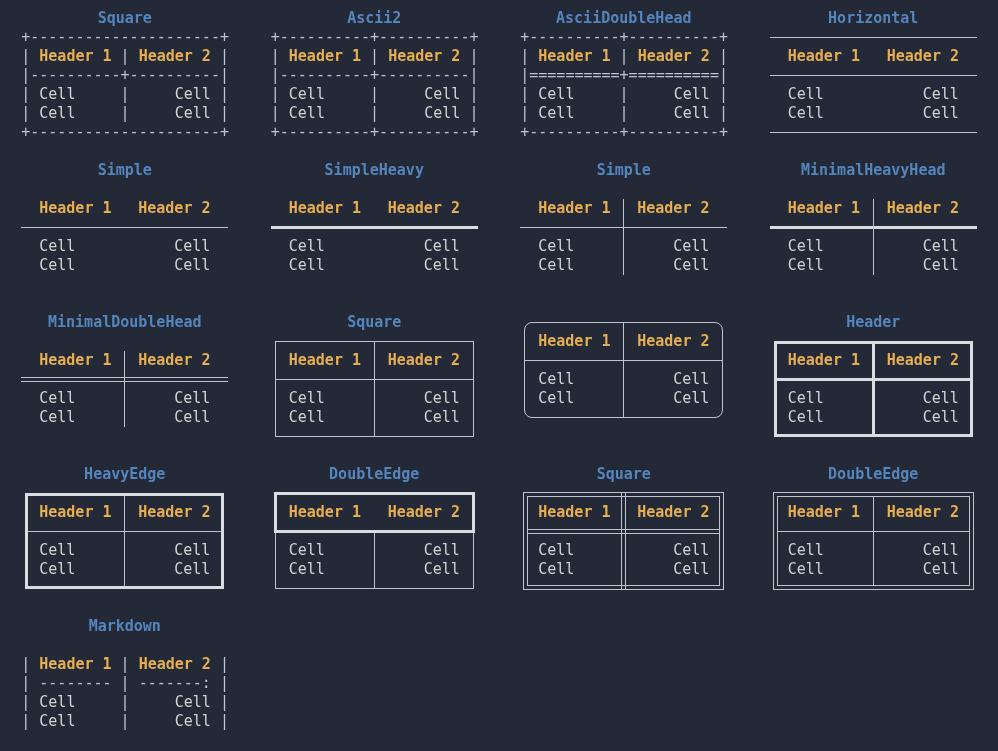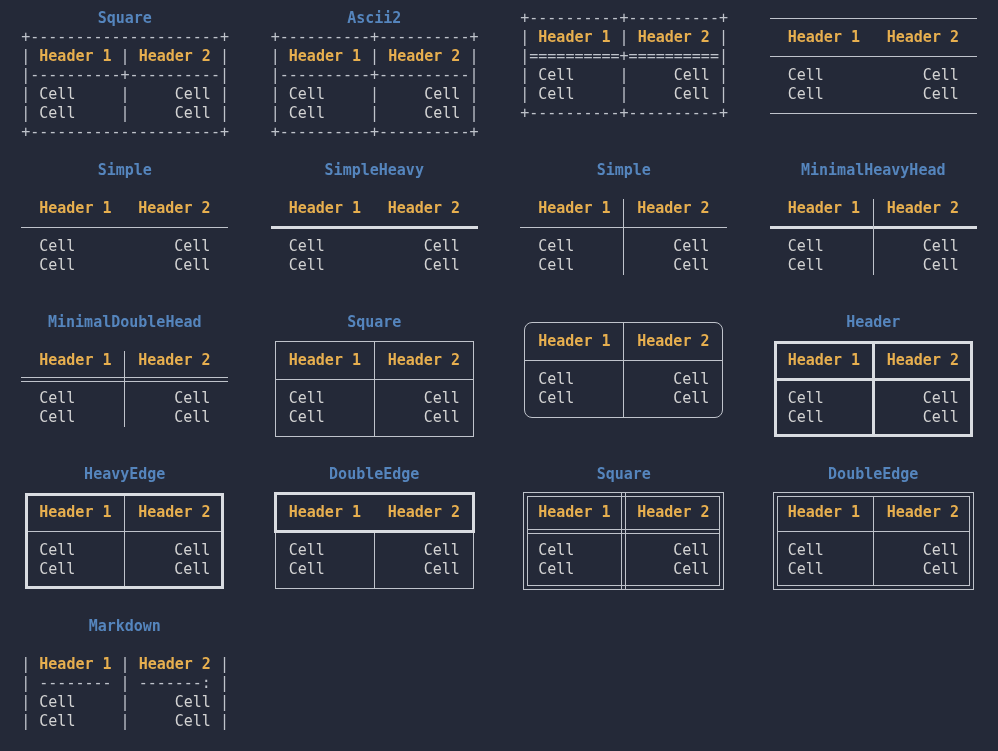--- a/index.html
+++ b/index.html
@@ -55,25 +55,27 @@
           <pre class="ascii"><div><span class="b">+---------------------+</span></div><div><span class="b">| </span><span class="h">Header 1</span><span class="b"> | </span><span class="h">Header 2</span><span class="b"> |</span></div><div><span class="b">|----------+----------|</span></div><div><span class="b">| </span><span class="c">Cell</span><span class="b">     |     </span><span class="c">Cell</span><span class="b"> |</span></div><div><span class="b">| </span><span class="c">Cell</span><span class="b">     |     </span><span class="c">Cell</span><span class="b"> |</span></div><div><span class="b">+---------------------+</span></div></pre>
         </div>
       </div>
       <div class="tile">
         <div class="ttitle">Ascii2</div>
         <div class="tarea">
           <pre class="ascii"><div><span class="b">+----------+----------+</span></div><div><span class="b">| </span><span class="h">Header 1</span><span class="b"> | </span><span class="h">Header 2</span><span class="b"> |</span></div><div><span class="b">|----------+----------|</span></div><div><span class="b">| </span><span class="c">Cell</span><span class="b">     |     </span><span class="c">Cell</span><span class="b"> |</span></div><div><span class="b">| </span><span class="c">Cell</span><span class="b">     |     </span><span class="c">Cell</span><span class="b"> |</span></div><div><span class="b">+----------+----------+</span></div></pre>
         </div>
       </div>
       <div class="tile">
+        <div class="ttitle">AsciiDoubleHead</div>
         <div class="tarea">
           <pre class="ascii"><div><span class="b">+----------+----------+</span></div><div><span class="b">| </span><span class="h">Header 1</span><span class="b"> | </span><span class="h">Header 2</span><span class="b"> |</span></div><div><span class="b">|==========+==========|</span></div><div><span class="b">| </span><span class="c">Cell</span><span class="b">     |     </span><span class="c">Cell</span><span class="b"> |</span></div><div><span class="b">| </span><span class="c">Cell</span><span class="b">     |     </span><span class="c">Cell</span><span class="b"> |</span></div><div><span class="b">+----------+----------+</span></div></pre>
         </div>
       </div>
       <div class="tile">
+        <div class="ttitle">Horizontal</div>
         <div class="tarea">
           <div class="hl" style="top: 9px; left: 0px; right: 0px; height: 1px;"></div>
           <div class="hl" style="top: 47px; left: 0px; right: 0px; height: 1px;"></div>
           <div class="hl" style="top: 104px; left: 0px; right: 0px; height: 1px;"></div>
           <div class="trow hrow"><span class="col1">Header 1</span><span class="col2">Header 2</span></div>
           <div class="trow crow" style="top: 57px;"><span class="col1">Cell</span><span class="col2">Cell</span></div>
           <div class="trow crow" style="top: 76px;"><span class="col1">Cell</span><span class="col2">Cell</span></div>
         </div>
       </div>
       <div class="tile">

